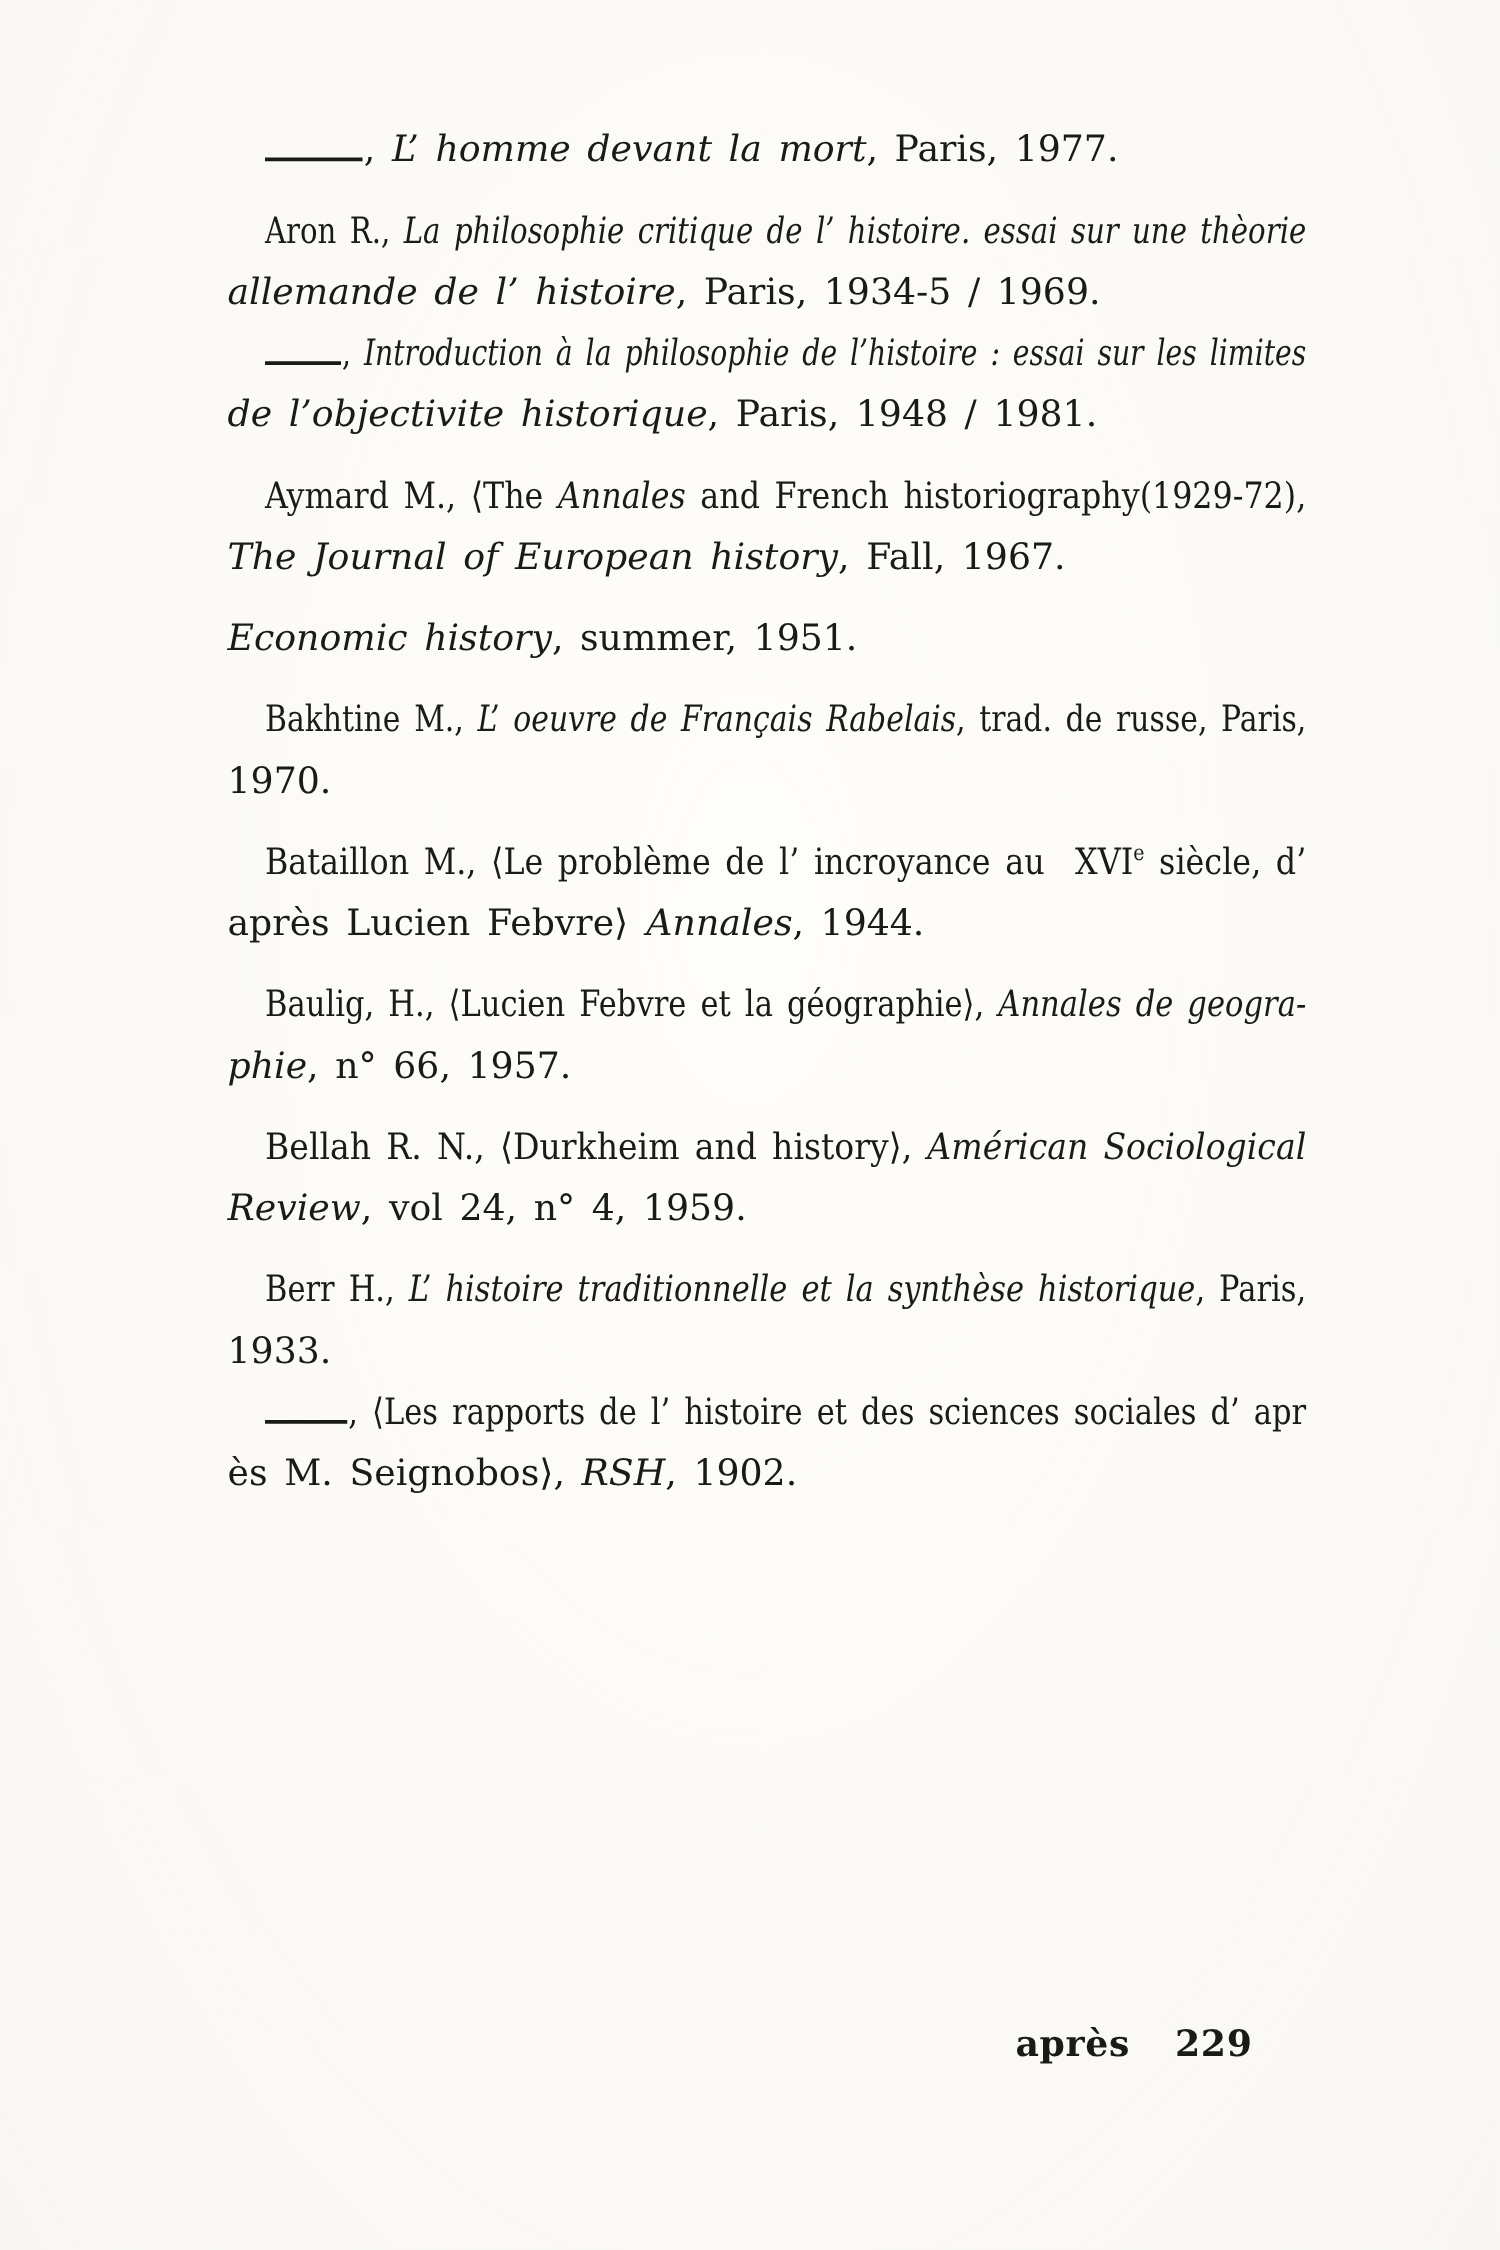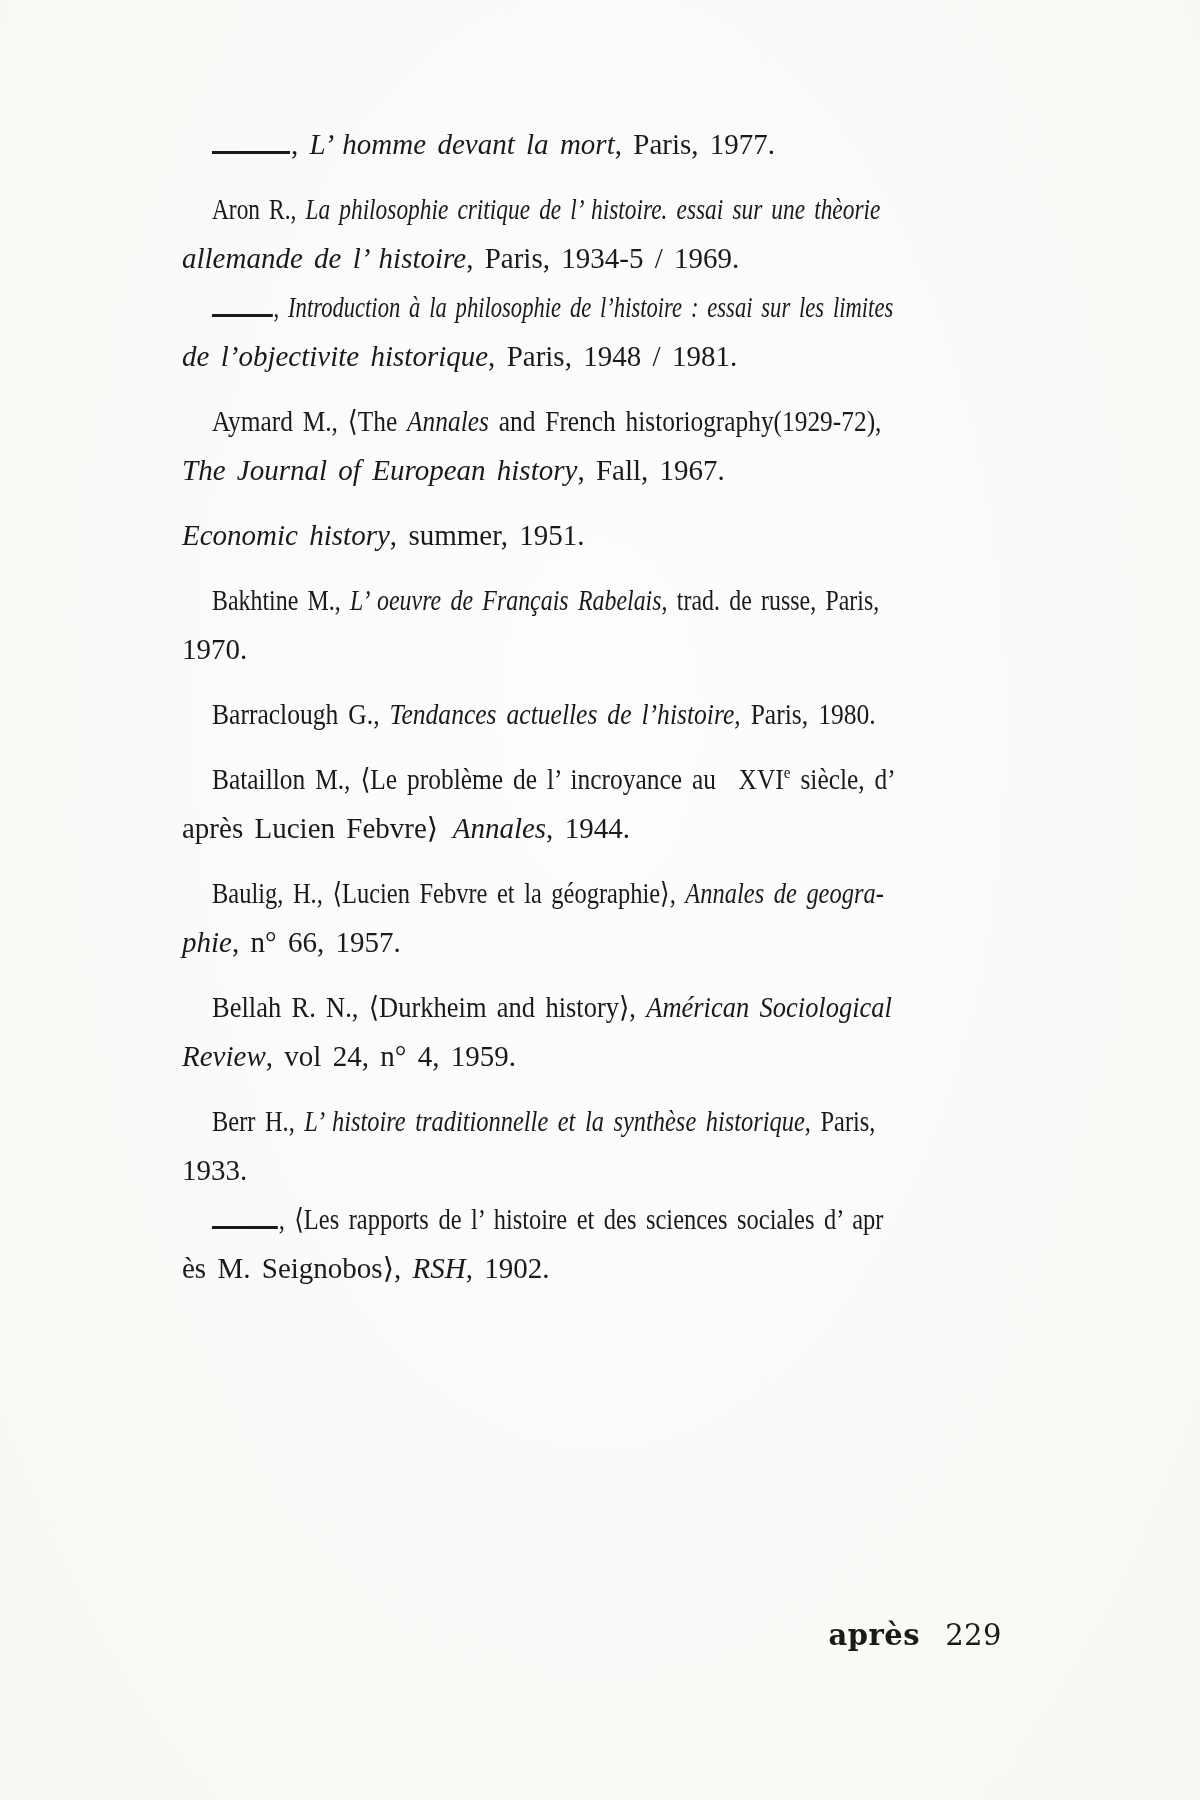--- a/index.html
+++ b/index.html
@@ -12,23 +12,22 @@
   .page {
     position: relative;
     width: 1200px; height: 1800px;
     overflow: hidden;
     background:
       radial-gradient(ellipse at 50% 40%, rgba(255,255,255,0.6), rgba(0,0,0,0.012)),
       var(--paper, #fbfaf7);
   }
   .bib {
     position: absolute;
-    left: 182px; top: 120px;
+    left: 182px; top: 95px;
     width: 863px;
-    font-family: Liberation Serif, serif;
   }
   .entry.gap { margin-top: 16px; }
   .line {
     height: 49px; line-height: 49px;
     font-size: 29px;
     white-space: nowrap;
     overflow: visible;
   }
   .line.first { padding-left: 30px; }
   .line-inner {
@@ -47,22 +46,22 @@
   sup.sp { font-size: 0.60em; line-height: 0; }
   .footer {
     position: absolute;
     top: 1612px; right: 198px;
     height: 46px; line-height: 46px;
     font-size: 29px;
     letter-spacing: 0.5px;
     font-weight: bold;
   }
   .footer .num {
-    margin-left: 25px;
-    font-weight: normal;
+    margin-left: 36px;
+    font-weight: bold;
   }
 </style>
 </head>
 <body style="--paper: #fbfaf7; --ink: #1a1a18;">
 
 <div class="page">
   <div class="bib" id="bib-list">
       <div class="entry">
         <div class="line first"><span class="line-inner"><span class="blank-dash"></span><span>, </span><span class="it">L’ homme devant la mort</span><span>, Paris, 1977.</span></span></div>
       </div>
@@ -79,23 +78,20 @@
         <div class="line"><span class="line-inner"><span class="it">The Journal of European history</span><span>, Fall, 1967.</span></span></div>
       </div>
       <div class="entry gap">
         <div class="line"><span class="line-inner"><span class="it">Economic history</span><span>, summer, 1951.</span></span></div>
       </div>
       <div class="entry gap">
         <div class="line first"><span class="line-inner" style="transform: scaleX(0.823657);"><span>Bakhtine M., </span><span class="it">L’ oeuvre de Français Rabelais</span><span>, trad. de russe, Paris,</span></span></div>
         <div class="line"><span class="line-inner"><span>1970.</span></span></div>
       </div>
       <div class="entry gap">
-        <div class="line first"><span class="line-inner" style="transform: scaleX(0.881613);"><span>Barraclough G., </span><span class="it">Tendances actuelles de l’histoire</span><span>, Paris, 1980.</span></span></div>
-      </div>
-      <div class="entry gap">
         <div class="line first"><span class="line-inner" style="transform: scaleX(0.876828);"><span>Bataillon M., ⟨Le problème de l’ incroyance au  XVI</span><sup class="sp">e</sup><span> siècle, d’</span></span></div>
         <div class="line"><span class="line-inner"><span>après Lucien Febvre⟩ </span><span class="it">Annales</span><span>, 1944.</span></span></div>
       </div>
       <div class="entry gap">
         <div class="line first"><span class="line-inner" style="transform: scaleX(0.844012);"><span>Baulig, H., ⟨Lucien Febvre et la géographie⟩, </span><span class="it">Annales de geogra-</span></span></div>
         <div class="line"><span class="line-inner"><span class="it">phie</span><span>, n° 66, 1957.</span></span></div>
       </div>
       <div class="entry gap">
         <div class="line first"><span class="line-inner" style="transform: scaleX(0.913236);"><span>Bellah R. N., ⟨Durkheim and history⟩, </span><span class="it">Américan Sociological</span></span></div>
         <div class="line"><span class="line-inner"><span class="it">Review</span><span>, vol 24, n° 4, 1959.</span></span></div>

